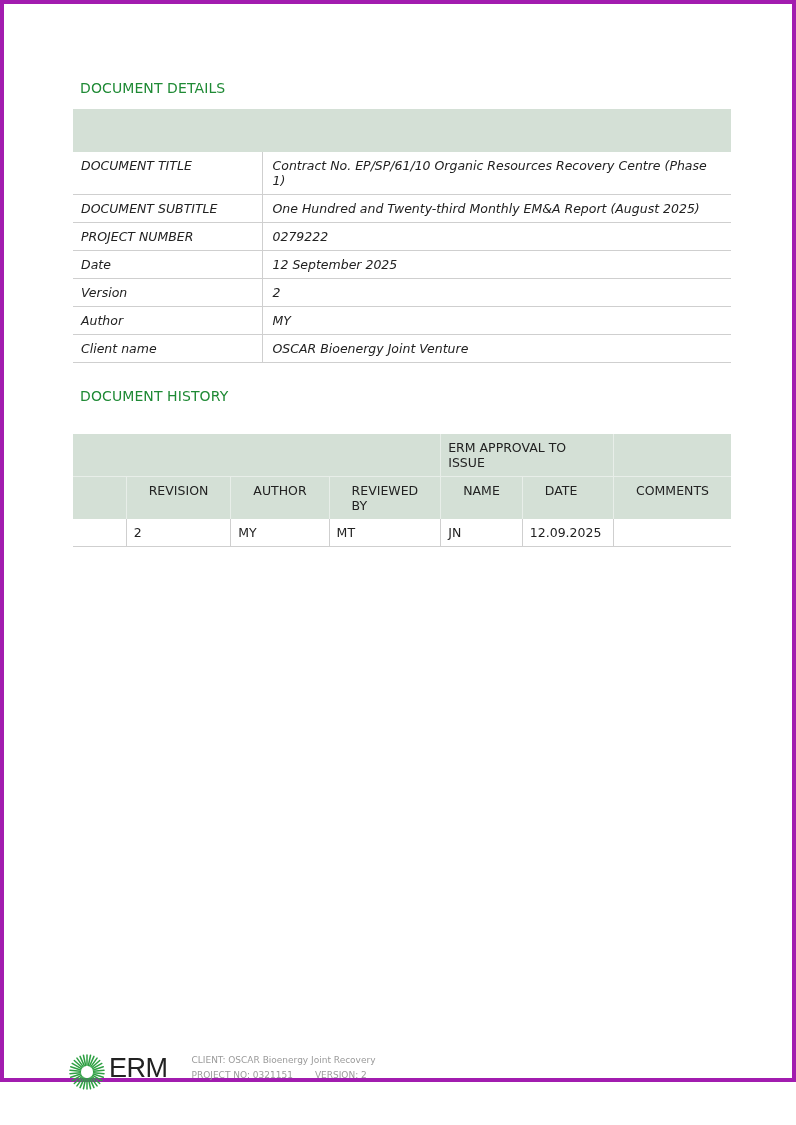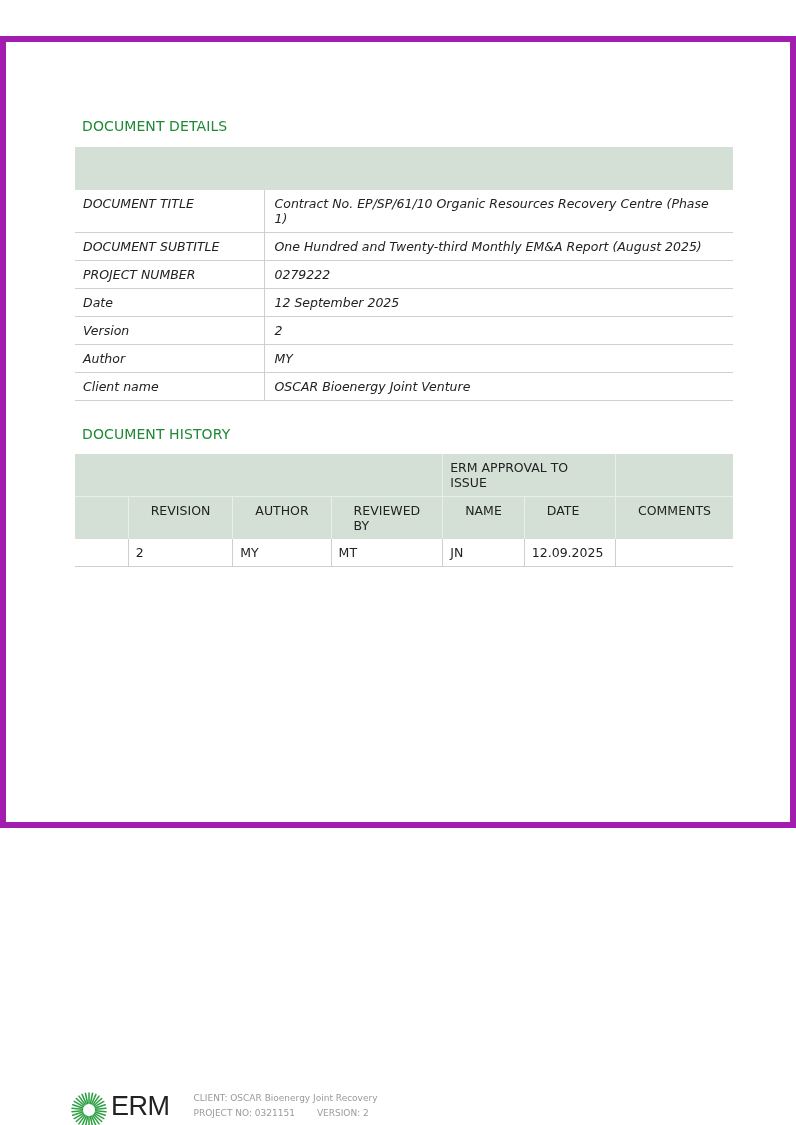--- a/index.html
+++ b/index.html
@@ -1,39 +1,39 @@
 <!DOCTYPE html>
 <html><head>
   <meta charset="utf-8">
   <style>
     * { box-sizing: border-box; margin: 0; padding: 0; }
     html, body { width: 796px; height: 1125px; background: #ffffff; }
     body { font-family: "DejaVu Sans", sans-serif; color: #222; position: relative; overflow: hidden; }
     .page {
-      position: absolute; left: 0; top: 0; width: 796px; height: 792px;
-      border: 6px solid #a21caf; background: #fff; margin-top: 36px;
+      position: absolute; left: 0; top: 0; width: 796px; height: 1082px;
+      border: 4px solid #a21caf; background: #fff;
     }
     .section-title {
       position: absolute; left: 76px; font-size: 14px; color: #1f8a35; letter-spacing: 0.1px;
     }
     #dd-title { top: 76px; }
     #dh-title { top: 384px; }
 
     table { border-collapse: collapse; position: absolute; left: 69px; width: 658px; font-size: 12.5px; }
     td, th { text-align: left; font-weight: normal; vertical-align: top; }
 
     
     #details { top: 105px; }
     #details .hdr td { background: #d4e0d6; height: 43px; }
     #details tr.row td { border-bottom: 1px solid #cfcfcf; padding: 6px 8px 6px 8px; line-height: 15px; font-style: italic; }
     #details tr.row td.k { width: 189px; border-right: 1px solid #cfcfcf; }
     #details tr.row td.v { padding-left: 10px; }
 
     
-    #history { top: 412px; }
+    #history { top: 430px; }
     #history .h1 td { background: #d4e0d6; height: 26px; padding: 6px 7px; }
     #history .h2 td { background: #d4e0d6; height: 27px; padding: 6px 22px; border-top: 1px solid #e8eee9; }
     #history .data td { height: 27px; padding: 6px 7px; border-bottom: 1px solid #cfcfcf; }
     #history td.bl { border-left: 1px solid #cfcfcf; }
     #history .h1 td.bl, #history .h2 td.bl { border-left: 1px solid #e8eee9; }
 
     .footer { position: absolute; left: 64px; top: 1049px; height: 40px; display: flex; align-items: flex-start; }
     .logo-mark { width: 38px; height: 38px; }
     .logo-text { font-size: 27px; color: #222; margin-left: 3px; letter-spacing: -0.5px; font-family: "Liberation Sans", sans-serif; }
     .footer-meta { margin-left: 24px; font-size: 9px; color: #9a9a9a; line-height: 15px; }

